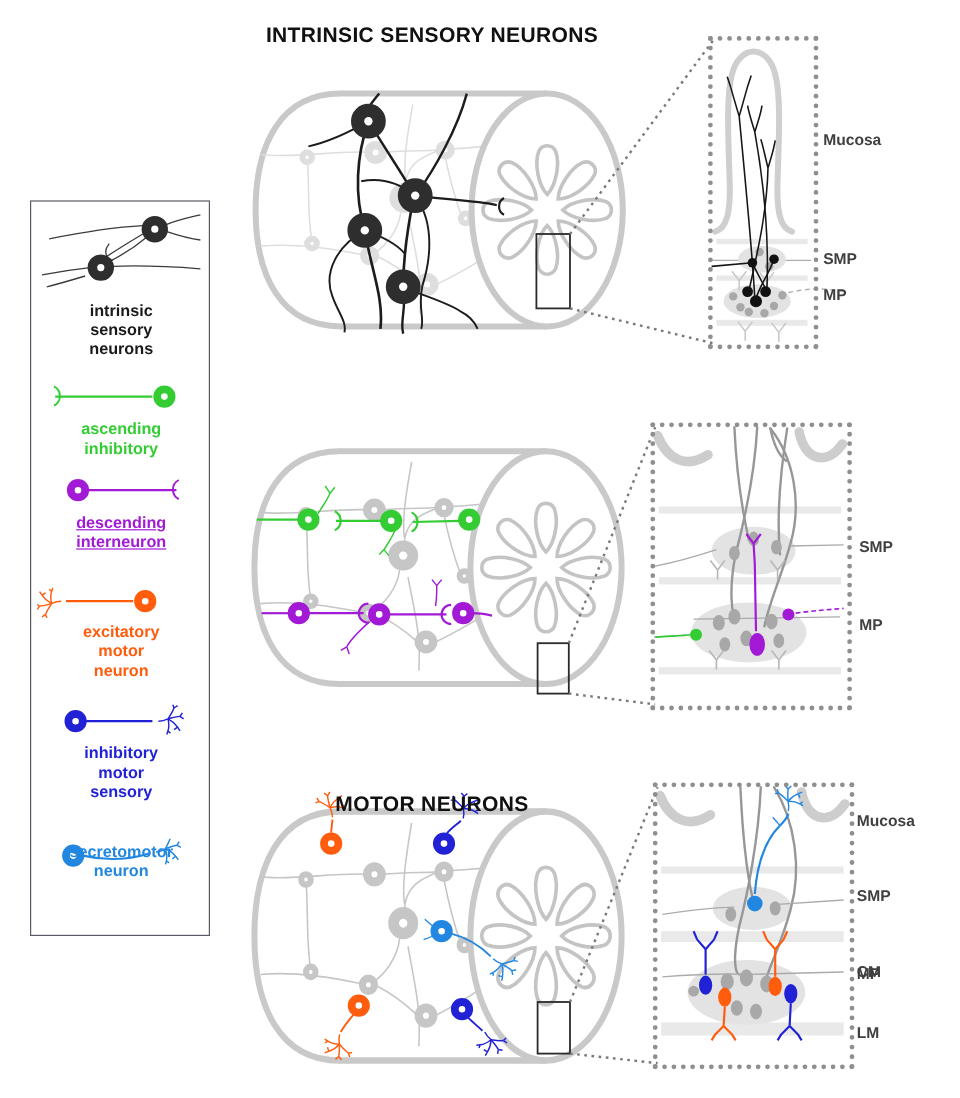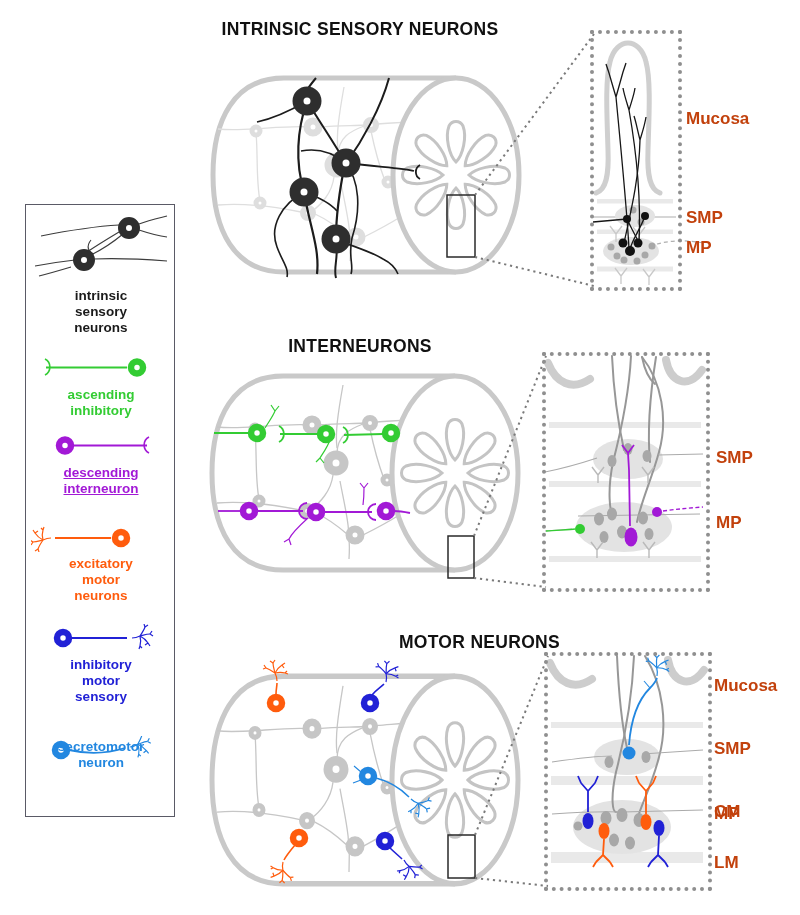--- a/index.html
+++ b/index.html
@@ -2,36 +2,36 @@
 <html style="--black: #1a1a1a; --dark-neuron: #2e2e2e; --green: #33cc33; --purple: #a219d6; --orange: #ff5c0d; --blue: #2121d6; --lightblue: #2287e0; --gray-outline: #c9c9c9; --gray-net-light: #dedede; --gray-net: #c6c6c6; --gray-cell: #a8a8a8; --gray-blob: #e3e3e3; --gray-fiber: #979797; --band: #e9e9e9;"><head>
 <meta charset="utf-8">
 <style>
   html,body{margin:0;padding:0;background:#fff;}
   .canvas{position:relative;width:800px;height:915px;background:#fff;overflow:hidden;
           font-family:"Liberation Sans","DejaVu Sans",sans-serif;}
   svg{display:block;}
   .art{position:absolute;left:0;top:0;}
   .title{position:absolute;left:160px;width:400px;text-align:center;
          font-size:17.5px;font-weight:bold;color:#111;letter-spacing:.3px;}
-  .t1{top:19px;} .t2{top:336px;} .t3{top:632px;text-align:right;}
+  .t1{top:19px;} .t2{top:336px;} .t3{top:660px;}
   .legend{position:absolute;left:25px;top:167px;width:150px;height:613px;
-          border:1.5px solid #5a5a66;box-sizing:border-box;background:#fff;margin-top:37px;}
+          border:1.5px solid #5a5a66;box-sizing:border-box;background:#fff;}
   .li{position:absolute;left:5px;width:140px;}
   .i1{top:5px;height:72px;} .i2{top:149px;height:28px;} .i3{top:227px;height:28px;}
   .i4{top:319px;height:28px;} .i5{top:419px;height:28px;} .i6{top:531px;height:28px;}
   .ll{position:absolute;left:0;width:150px;text-align:center;font-size:13.5px;
       font-weight:bold;line-height:16px;white-space:pre-line;}
   .l1{top:83px;color:var(--black);} .l2{top:182px;color:var(--green);}
   .l3{top:260px;color:var(--purple);text-decoration:underline;} .l4{top:351px;color:var(--orange);}
   .l5{top:452px;color:var(--blue);} .l6{top:534px;color:var(--lightblue);}
   .inset-frame{position:absolute;border:4px dotted #8f8f8f;box-sizing:border-box;background:transparent;}
   .f1{left:590px;top:30px;width:92px;height:261px;}
   .f2{left:542px;top:352px;width:168px;height:240px;}
   .f3{left:544px;top:652px;width:168px;height:239px;}
-  .ilabel{position:absolute;font-size:17px;font-weight:bold;color:#c2410c;white-space:nowrap;}
+  .ilabel{position:absolute;font-size:13px;font-weight:bold;color:#404040;white-space:nowrap;}
   
   .cyl-stroke{stroke:var(--gray-outline);stroke-width:5;}
   .flower-stroke{stroke:#c4c4c4;stroke-width:3;}
   .net-light{stroke:var(--gray-net-light);}
   .net-mid{stroke:var(--gray-net);}
   .st-green{stroke:var(--green);} .st-purple{stroke:var(--purple);}
   .st-orange{stroke:var(--orange);} .st-blue{stroke:var(--blue);}
   .st-lblue{stroke:var(--lightblue);}
   .fl-green{fill:var(--green);} .fl-purple{fill:var(--purple);}
   .fl-orange{fill:var(--orange);} .fl-blue{fill:var(--blue);}
@@ -341,21 +341,20 @@
         <path d="M 646,814 L 646,791 M 646,791 L 639,783 M 646,791 L 653,783 M 639,783 L 636,776 M 653,783 L 656,776"></path>
         <ellipse class="fl-orange" cx="646" cy="822" rx="5.5" ry="8" stroke="none"></ellipse>
         <path d="M 604,839 L 603,855 M 603,855 L 596,862 M 603,855 L 610,862 M 596,862 L 593,867 M 610,862 L 613,867"></path>
         <ellipse class="fl-orange" cx="604" cy="831" rx="5.5" ry="8" stroke="none"></ellipse>
       </g>
     </g>
   </g>
 </svg>
 
 <div class="title t1">INTRINSIC SENSORY NEURONS</div>
-<div class="title t2">INTERNEURONS</div>
 <div class="title t3">MOTOR NEURONS</div>
 
 <div class="legend">
   <svg class="li i1" viewBox="0 0 140 72">
     <g stroke="#3c3c3c" stroke-width="1.1" fill="none">
       <path d="M 10,26 C 40,20 70,16 88,15"></path>
       <path d="M 108,14 C 118,10 128,8 136,6"></path>
       <path d="M 108,20 C 120,24 128,26 136,27"></path>
       <path d="M 4,56 C 20,53 35,51 44,50"></path>
       <path d="M 8,66 C 20,63 30,60 40,57"></path>
@@ -393,21 +392,21 @@
 
   <svg class="li i4" viewBox="0 0 140 28">
     <g class="st-orange" fill="none">
       <use href="#arbor" transform="translate(20,14) rotate(270)"></use>
       <path stroke-width="1.8" d="M 24,14 L 80,14"></path>
       <use href="#soma" x="90" y="14"></use>
     </g>
   </svg>
   <div class="ll l4">excitatory
 motor
-neurons</div>
+neuron</div>
 
   <svg class="li i5" viewBox="0 0 140 28">
     <g class="st-blue" fill="none">
       <use href="#soma" x="32" y="14"></use>
       <path stroke-width="1.8" d="M 40,14 L 96,14"></path>
       <use href="#arbor" transform="translate(101,14) rotate(90)"></use>
     </g>
   </svg>
   <div class="ll l5">inhibitory
 motor

